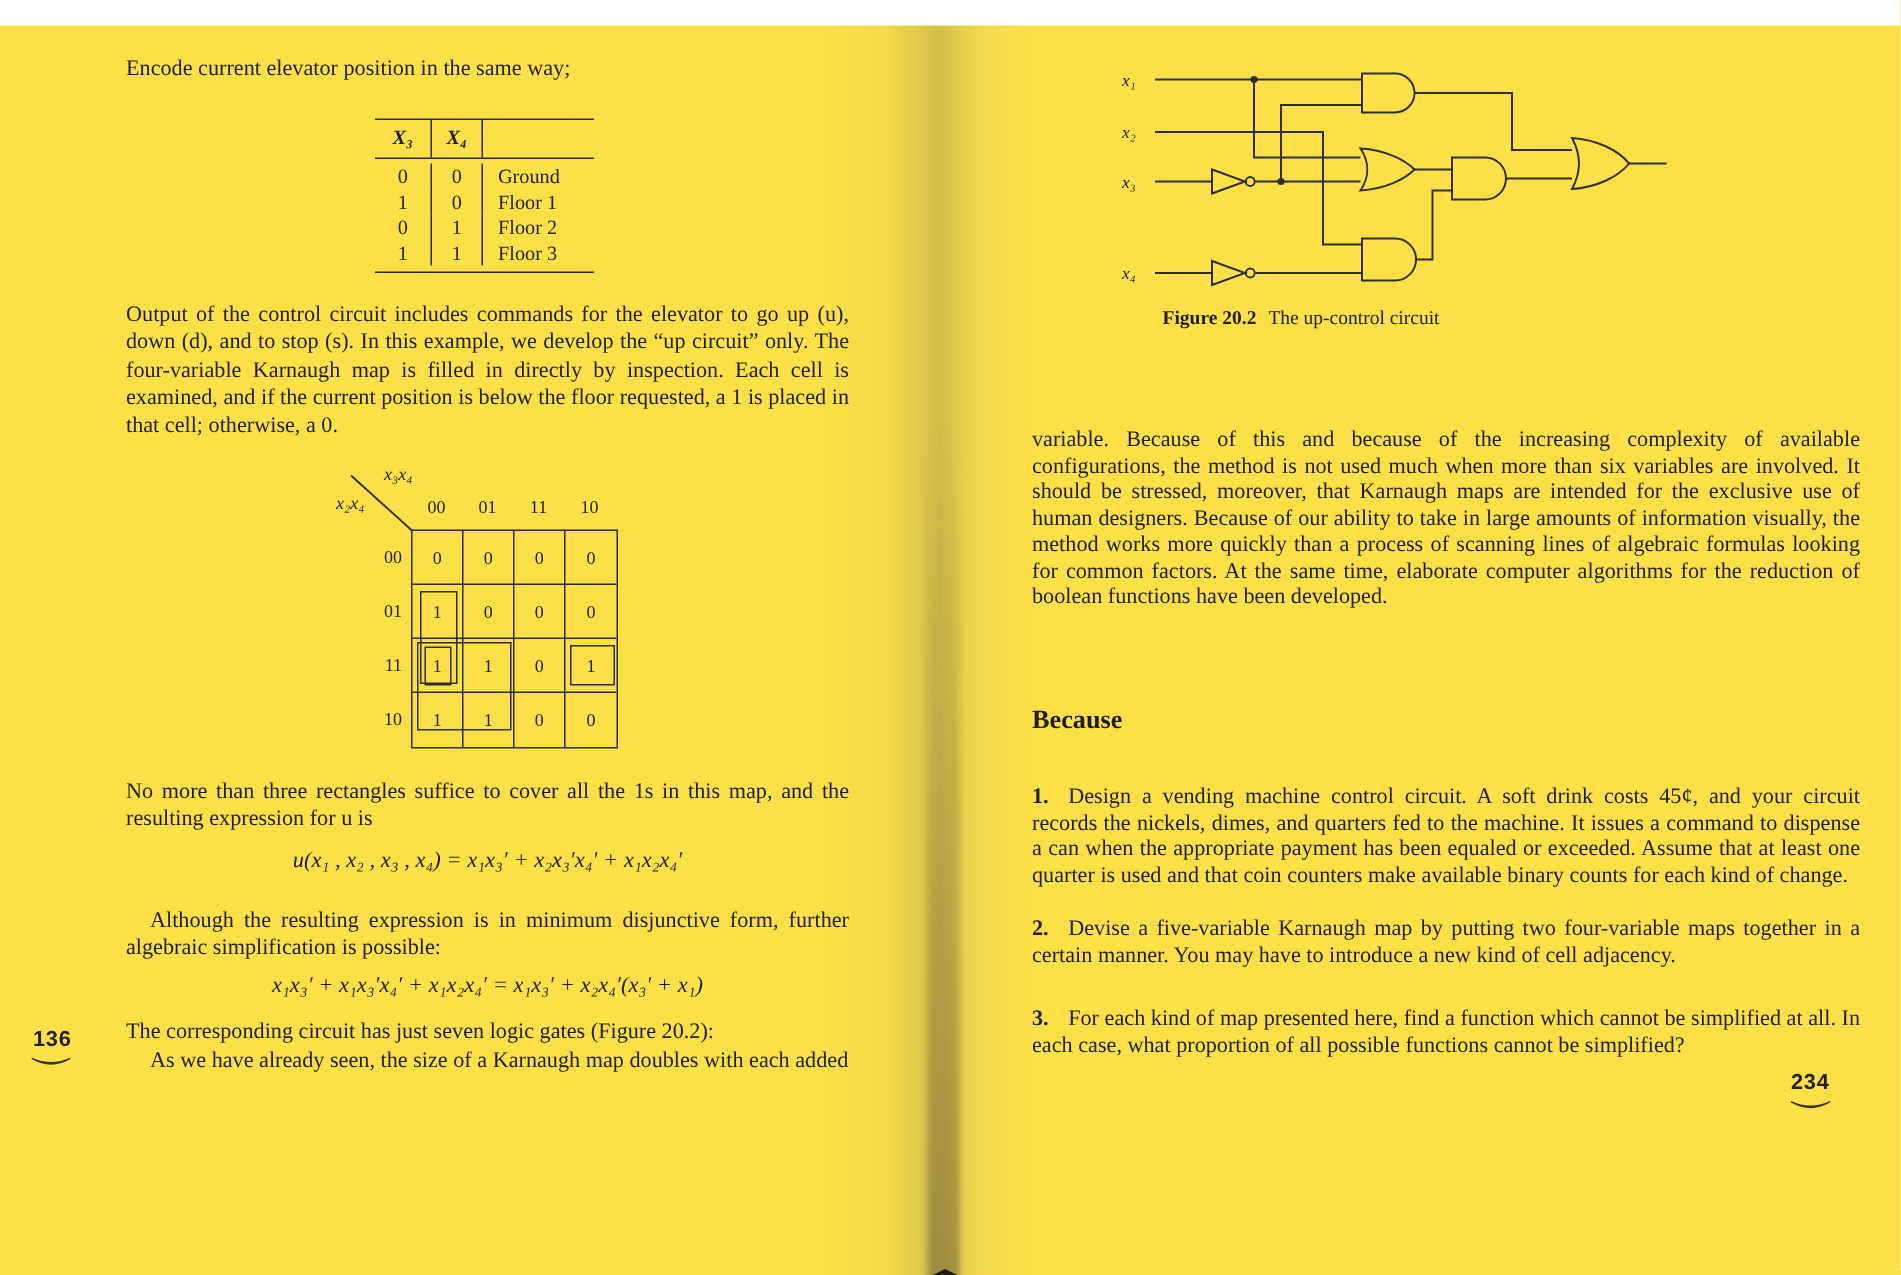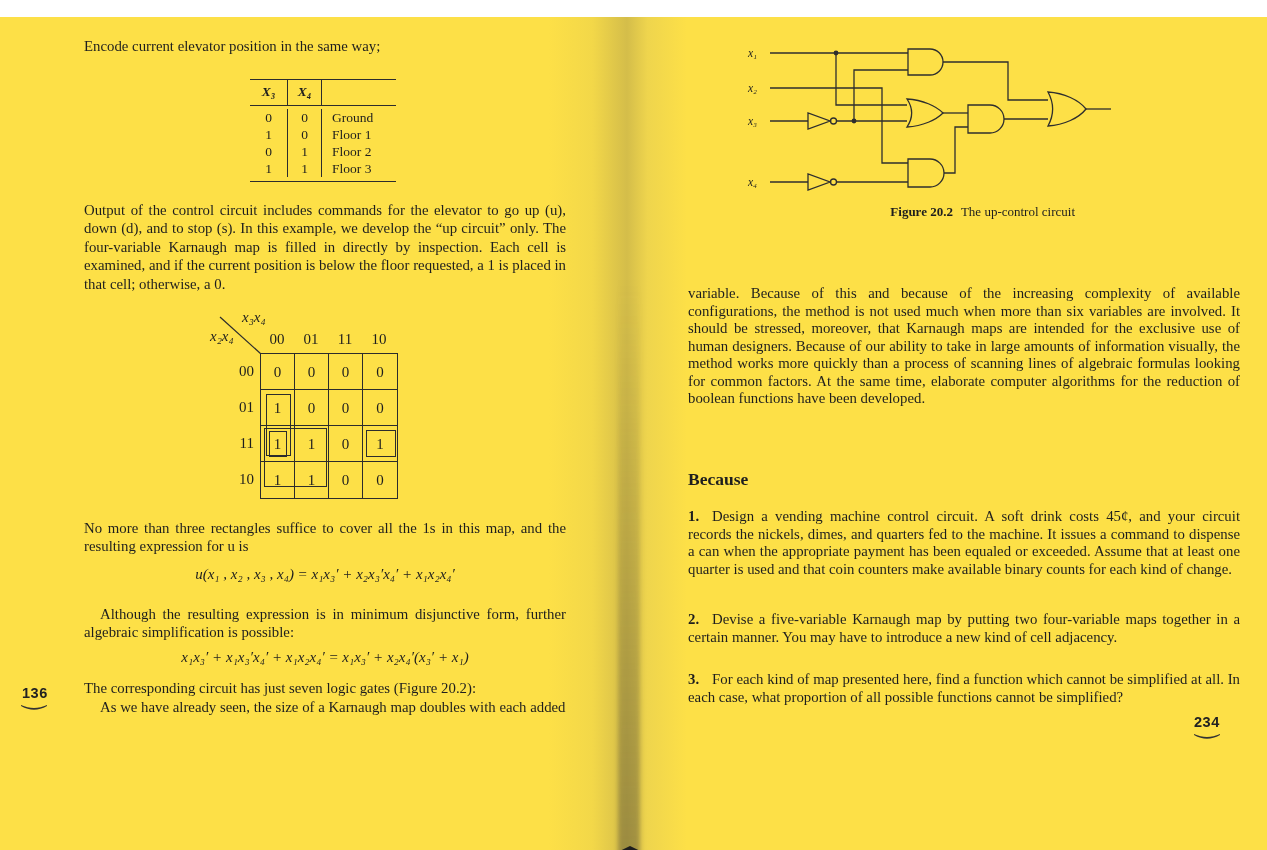--- a/index.html
+++ b/index.html
@@ -47,41 +47,41 @@
   }
   .enc-row{display:grid; grid-template-columns:38px 34px 74px;}
   .enc-row>div{padding:0.5px 0;}
   .enc-c1,.enc-c2{text-align:center; border-right:1px solid #2c2c2c;}
   .enc-c3{padding-left:10px !important;}
   .enc-header{border-bottom:1px solid #2c2c2c;}
   .enc-header>div{padding:4px 0 5px;}
   .enc-header .enc-c1,.enc-header .enc-c2{font-style:italic; font-weight:bold;}
   .enc-body{padding:3px 0 4px;}
   
-  .kmap{position:absolute; left:210px; top:292px; width:200px; height:196px; font-size:15px;}
+  .kmap{position:absolute; left:224px; top:292px; width:200px; height:196px; font-size:12px;}
   .kv{position:absolute; font-style:italic;}
   .kv-col{left:32px; top:0px;}
   .kv-row{left:0px; top:19px;}
   .kdiag{position:absolute; left:8px; top:6px;}
   .kcl{position:absolute; top:22px; width:34px; text-align:center;}
   .krl{position:absolute; left:12px; width:32px; text-align:right; height:36px; line-height:36px;}
   .kgrid{
     position:absolute; left:50px; top:44px;
     display:grid; grid-template-columns:repeat(4,34px); grid-auto-rows:36px;
     border:1.2px solid #2c2c2c;
   }
   .kc{border-right:1px solid #2c2c2c; border-bottom:1px solid #2c2c2c;
       text-align:center; line-height:36px;}
   .kc:nth-child(4n){border-right:none;}
   .kc:nth-child(n+13){border-bottom:none;}
   .kbox{position:absolute; border:1.2px solid #2c2c2c;}
   
   .circuit{position:absolute; left:735px; top:15px;}
   .fig-caption{position:absolute; left:775px; top:187px; width:300px;
-      text-align:right; font-size:13px; margin:0;}
+      text-align:left; font-size:13px; margin:0;}
   .fig-caption b{margin-right:8px;}
   
   .problems-h{position:absolute; left:688px; top:452px; font-size:17.5px;
       font-weight:bold; margin:0;}
   .pnum{font-weight:bold; margin-right:13px;}
 </style>
 </head>
 <body>
 
 <div class="spread">
@@ -226,21 +226,21 @@
     </svg>
 
     <p class="fig-caption">
       <b>Figure 20.2</b><span>The up-control circuit</span>
     </p>
 
     <p class="para" style="top:268px;">variable. Because of this and because of the increasing complexity of available configurations, the method is not used much when more than six variables are involved. It should be stressed, moreover, that Karnaugh maps are intended for the exclusive use of human designers. Because of our ability to take in large amounts of information visually, the method works more quickly than a process of scanning lines of algebraic formulas looking for common factors. At the same time, elaborate computer algorithms for the reduction of boolean functions have been developed.</p>
 
     <h2 class="problems-h">Because</h2>
 
-    <p class="para" style="top:491px;">
+    <p class="para" style="top:506px;">
       <span class="pnum">1.</span><span>Design a vending machine control circuit. A soft drink costs 45¢, and your circuit records the nickels, dimes, and quarters fed to the machine. It issues a command to dispense a can when the appropriate payment has been equaled or exceeded. Assume that at least one quarter is used and that coin counters make available binary counts for each kind of change.</span>
     </p>
 
     <p class="para" style="top:594px;">
       <span class="pnum">2.</span><span>Devise a five-variable Karnaugh map by putting two four-variable maps together in a certain manner. You may have to introduce a new kind of cell adjacency.</span>
     </p>
 
     <p class="para" style="top:654px;">
       <span class="pnum">3.</span><span>For each kind of map presented here, find a function which cannot be simplified at all. In each case, what proportion of all possible functions cannot be simplified?</span>
     </p>

